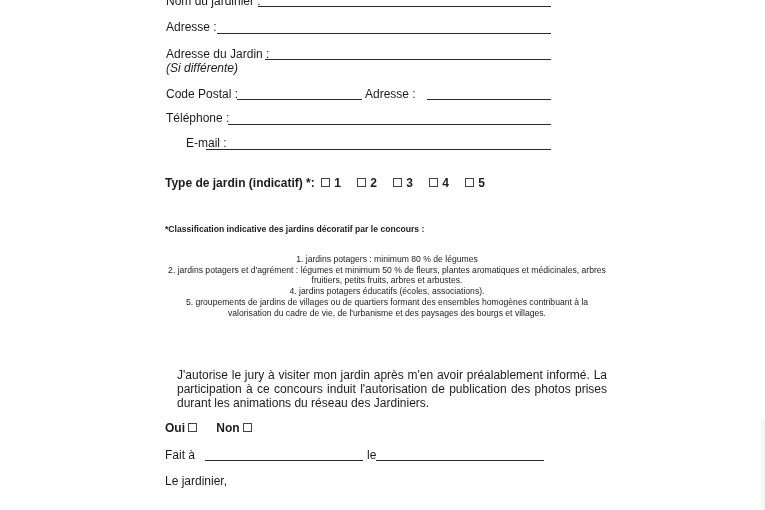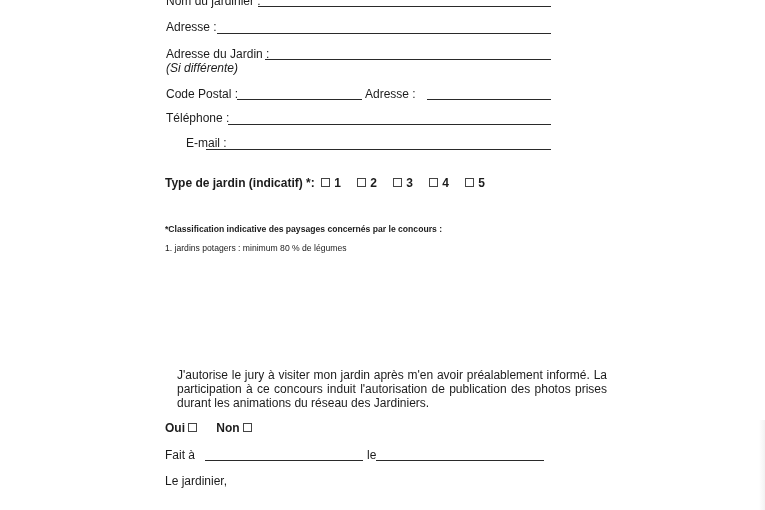--- a/index.html
+++ b/index.html
@@ -44,23 +44,26 @@
 
 <div class="abs lbl bold" style="left:165px;top:176px;">
   <span>Type de jardin (indicatif) *:</span>
   <span class="opt"><span class="box"></span><span>1</span></span>
   <span class="opt"><span class="box"></span><span>2</span></span>
   <span class="opt"><span class="box"></span><span>3</span></span>
   <span class="opt"><span class="box"></span><span>4</span></span>
   <span class="opt"><span class="box"></span><span>5</span></span>
 </div>
 
-<div class="abs small bold" style="left:165px;top:224px;">*Classification indicative des paysages concernés par le concours :</div>
-<div class="abs small" style="left:165px;top:243px;width:444px;">
+<div class="abs small bold" style="left:165px;top:224px;">*Classification indicative des jardins décoratif par le concours :</div>
+<div class="abs small" style="left:165px;top:254px;width:444px;text-align:center;">
   <div>1. jardins potagers : minimum 80 % de légumes</div>
+  <div>2. jardins potagers et d'agrément : légumes et minimum 50 % de fleurs, plantes aromatiques et médicinales, arbres fruitiers, petits fruits, arbres et arbustes.</div>
+  <div>4. jardins potagers éducatifs (écoles, associations).</div>
+  <div>5. groupements de jardins de villages ou de quartiers formant des ensembles homogènes contribuant à la valorisation du cadre de vie, de l'urbanisme et des paysages des bourgs et villages.</div>
 </div>
 
 <div class="abs para" style="left:165px;top:369px;width:430px;">J'autorise le jury à visiter mon jardin après m'en avoir préalablement informé. La participation à ce concours induit l'autorisation de publication des photos prises durant les animations du réseau des Jardiniers.</div>
 
 <div class="abs lbl bold" style="left:165px;top:421px;">
   <span><span>Oui</span><span class="box"></span></span>
   <span style="margin-left:12px;"><span>Non</span><span class="box"></span></span>
 </div>
 
 <div class="abs lbl" style="left:165px;top:448px;text-align:center;">Fait à</div>

